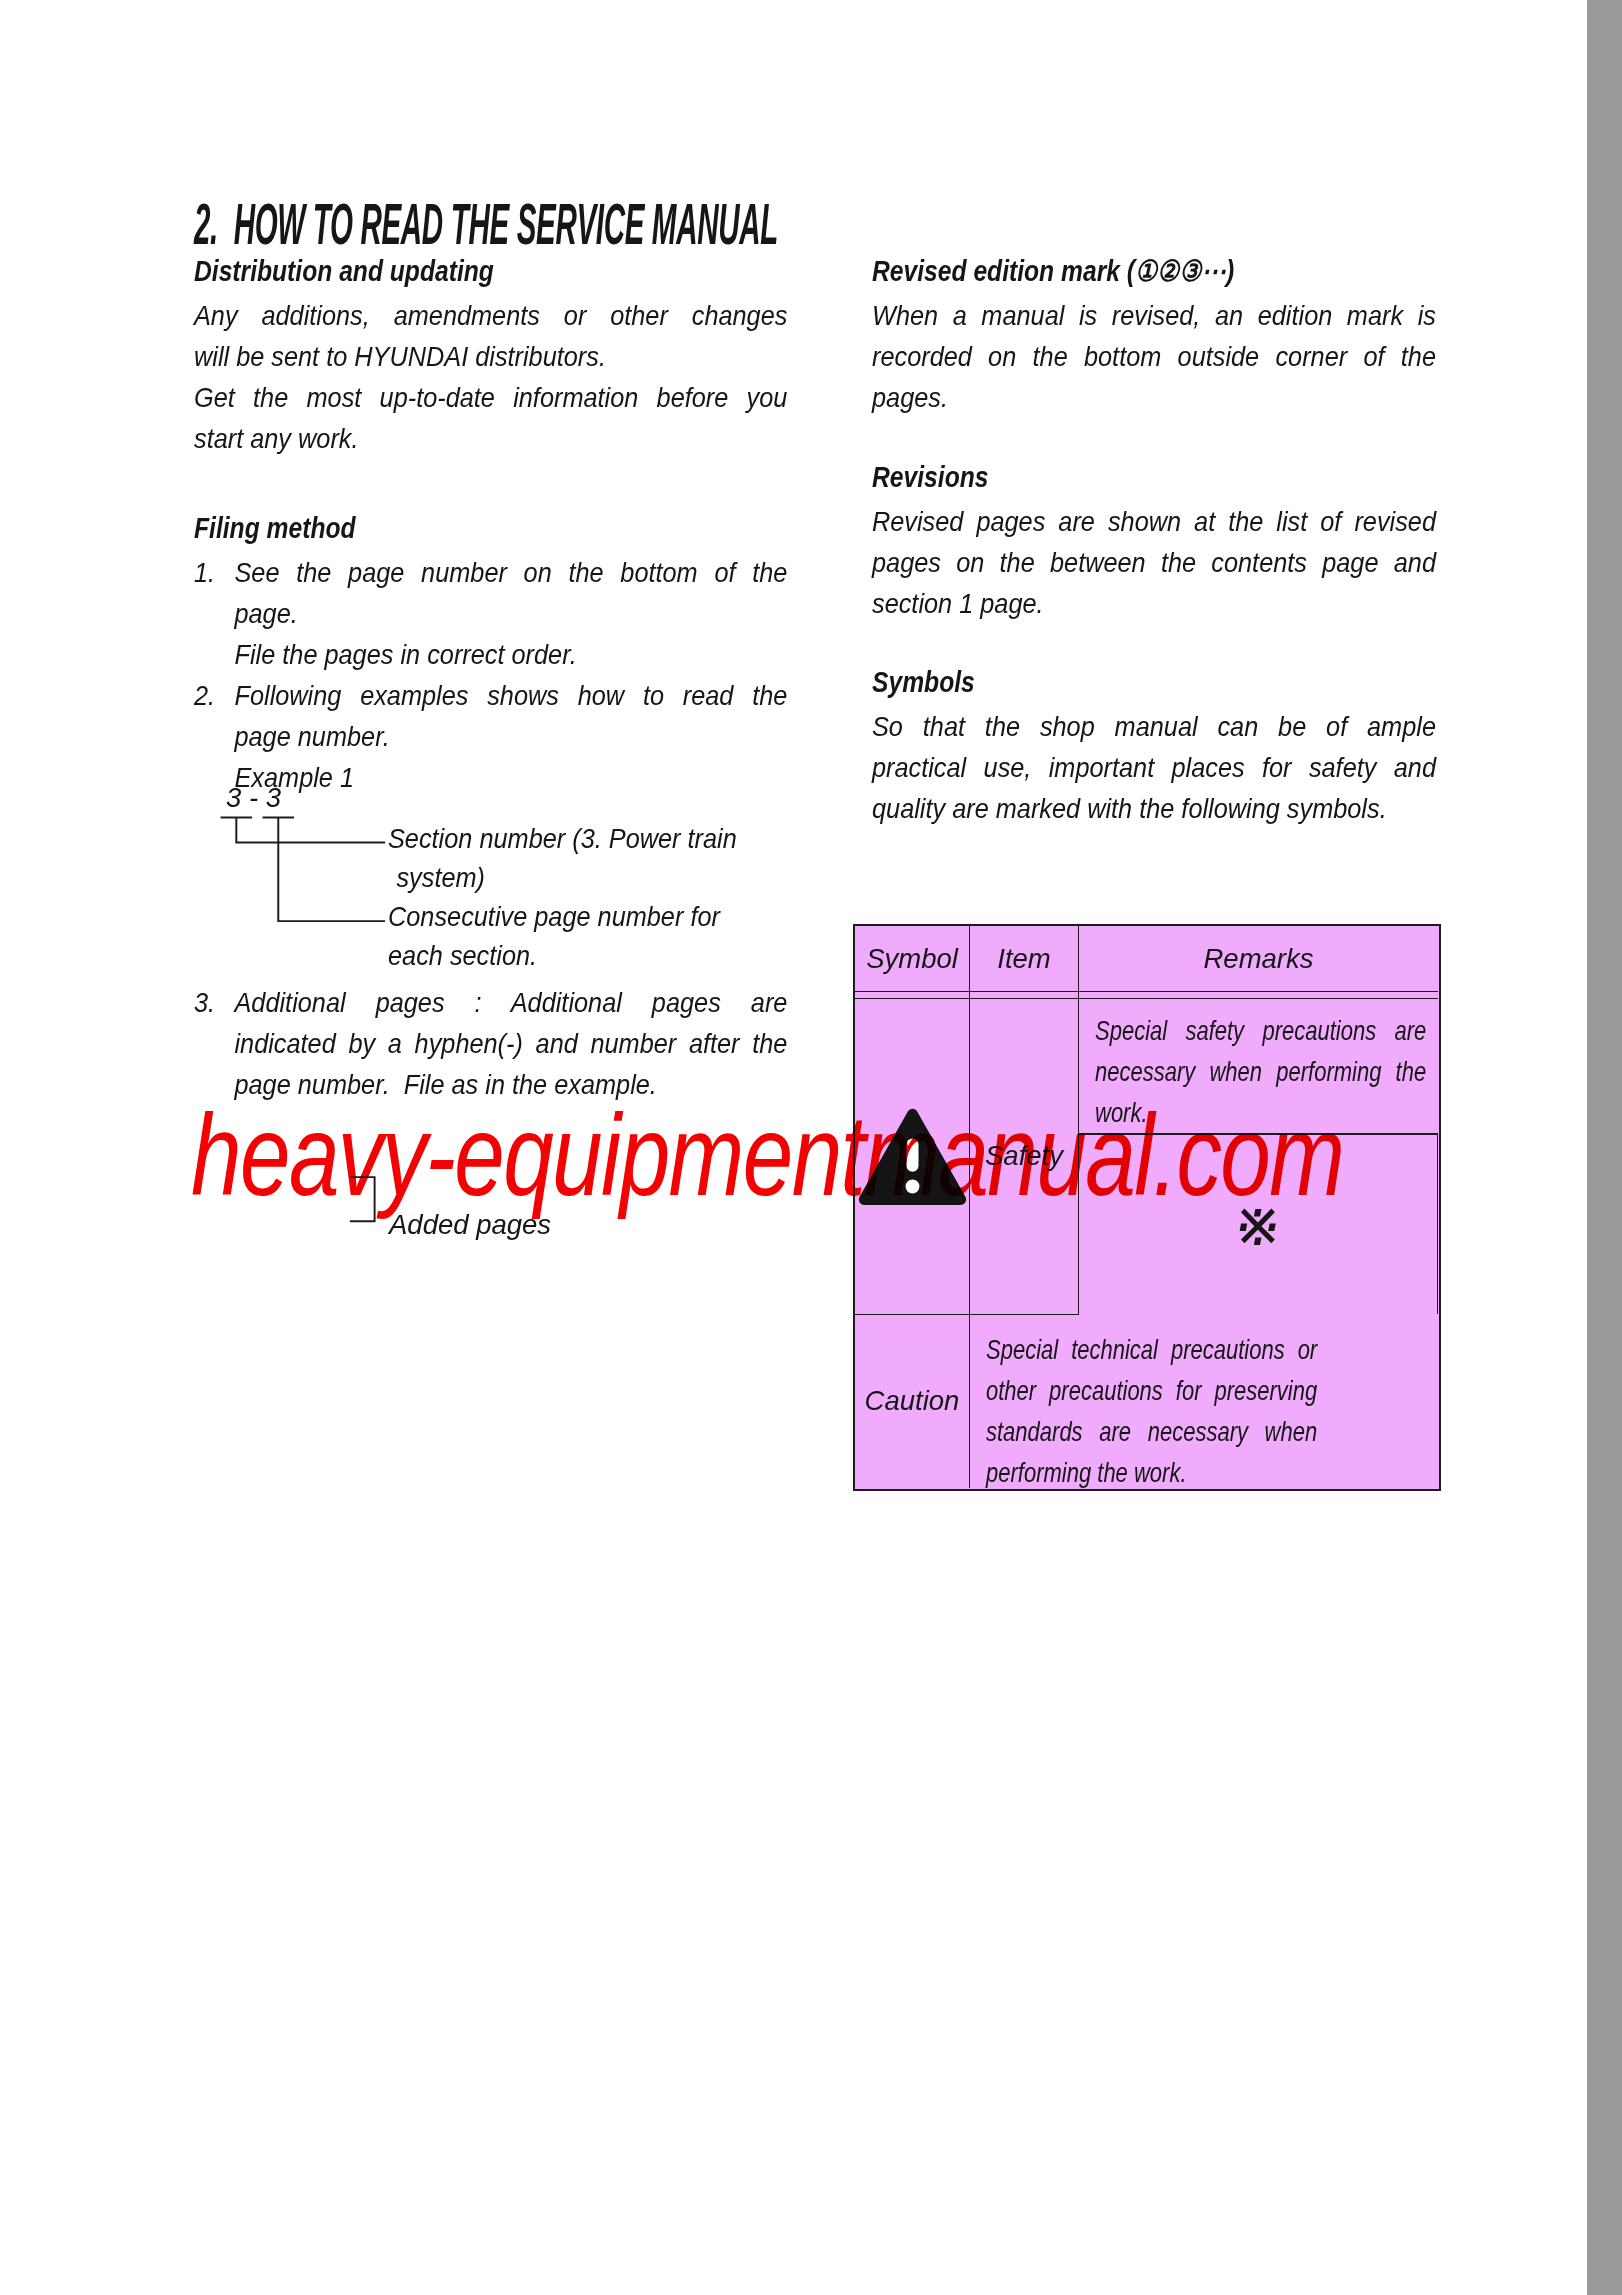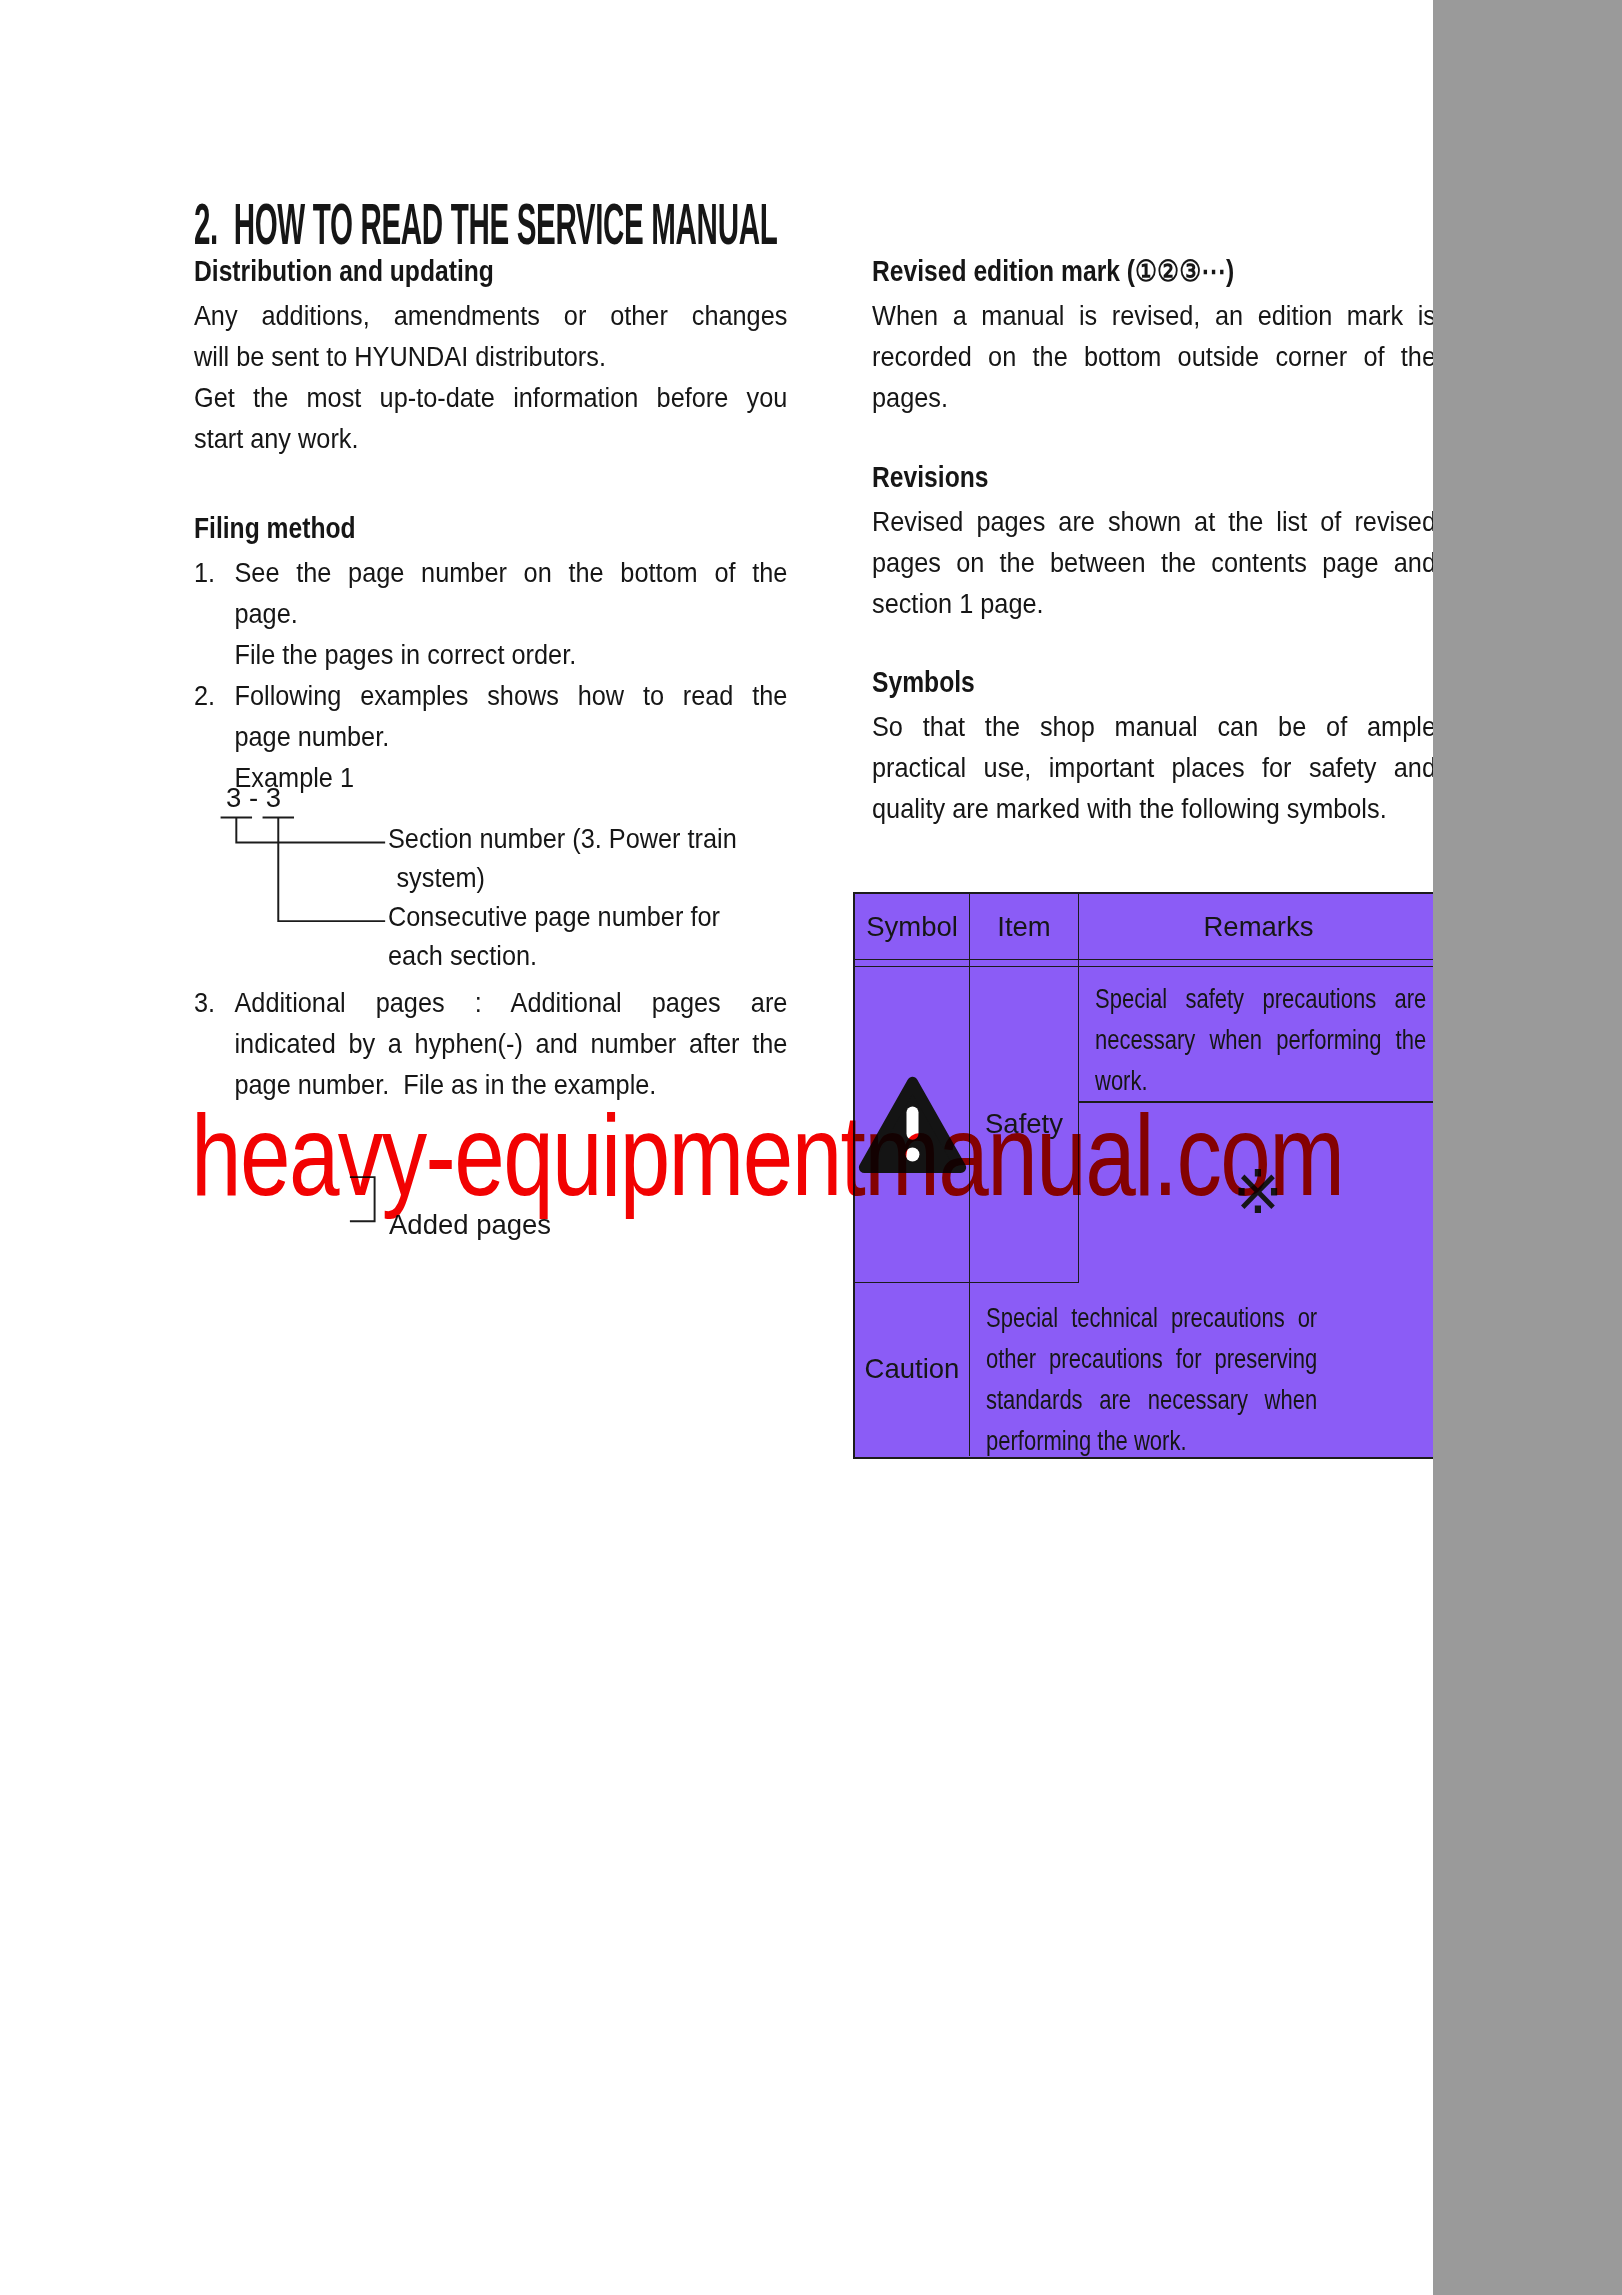--- a/index.html
+++ b/index.html
@@ -1,17 +1,17 @@
 <!DOCTYPE html>
 <html style="font-size:10.5px"><head>
 <meta charset="utf-8">
 <style>
   html,body{margin:0;padding:0;background:#9a9a9a;}
-  #page{position:relative;width:1433px;height:2295px;background:#ffffff;overflow:hidden;
-        font-family:"Liberation Sans",sans-serif;color:#161616;}
+  #page{position:relative;width:1587px;height:2295px;background:#ffffff;overflow:hidden;
+        font-family:"Liberation Sans",sans-serif;color:#161616;font-style:italic;}
   
   .sec{position:absolute;}
   .ln{font-size:27.5px;line-height:41px;white-space:nowrap;}
   .jl{text-align:justify;text-align-last:justify;white-space:normal;}
   .hd{font-size:29px;line-height:37px;font-weight:bold;transform:scaleX(0.85);
       transform-origin:0 50%;white-space:nowrap;margin-bottom:4.6px;}
   .s92{width:645px;transform:scaleX(0.92);transform-origin:0 0;}
   .s92r{width:613px;transform:scaleX(0.92);transform-origin:0 0;}
   
   .li{position:relative;}
@@ -25,22 +25,22 @@
   #diagsvg{position:absolute;left:216px;top:811px;}
   #dlabels{position:absolute;left:388px;top:819px;}
   #dlabels .ln{line-height:39px;}
   #dlabels .ln:nth-child(2){padding-left:9.2px;}
   
   #pages{position:absolute;left:234px;top:1110px;}
   #pages .ln{line-height:33px;margin-bottom:14.4px;}
   #bracketsvg{position:absolute;left:346px;top:1173px;}
   #added{position:absolute;left:389px;top:1176px;font-size:27.5px;line-height:37px;white-space:nowrap;margin-top:30px;}
   
-  #stable{position:absolute;left:853px;top:892px;width:588px;height:567px;
-          border:2.6px solid #1c1c1c;box-sizing:border-box;background:#8b5cf6;}
+  #stable{position:absolute;left:853px;top:924px;width:588px;height:567px;
+          border:2.6px solid #1c1c1c;box-sizing:border-box;background:#f0abfc;}
   .tgrid{display:grid;grid-template-columns:115px 109px 359px;
          grid-template-rows:66px 6.5px 135px 180px 174px;width:582px;height:561px;}
   .tgrid > div{box-sizing:border-box;}
   .cr{border-right:1.3px solid #1c1c1c;}
   .cb{border-bottom:1.3px solid #1c1c1c;}
   .ct{border-top:1.3px solid #1c1c1c;}
   .ccen{display:flex;align-items:center;justify-content:center;}
   .thead{font-size:27.5px;}
   .remcell{padding:11.8px 0 0 15.7px;}
   .remcell2{padding:14.4px 0 0 15.7px;}

